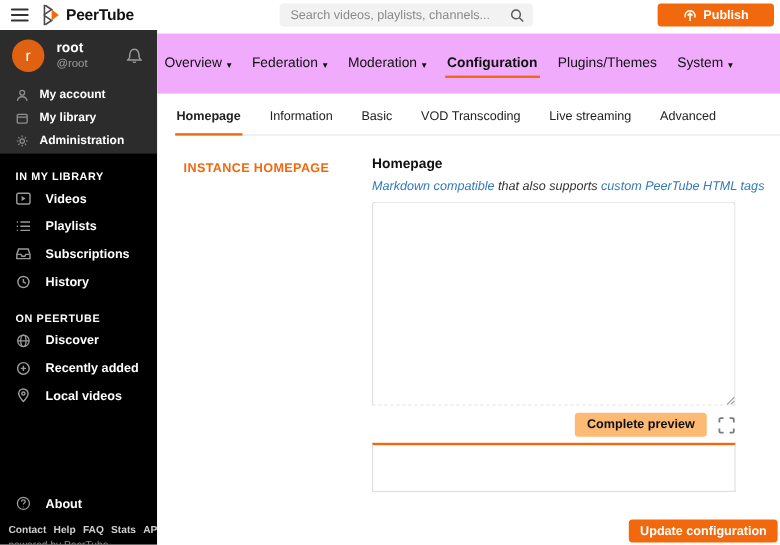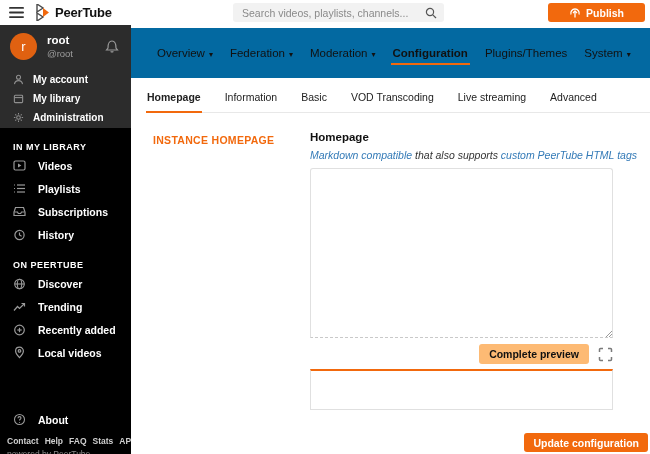--- a/index.html
+++ b/index.html
@@ -34,21 +34,21 @@
   .menu-section-title { margin:14px 0 2px 13px; font-size:9px; font-weight:700; letter-spacing:.5px; color:#fff; }
   .menu-item { display:flex; align-items:center; gap:12px; height:23px; padding-left:13px; font-size:10.5px; font-weight:600; color:#fff; cursor:pointer; }
   .menu-item .ico { color:#9a9a9a; width:13px; }
   .about-row { position:absolute; top:383px; left:0; width:131px; }
   .footer-links { position:absolute; top:411px; left:7px; display:flex; gap:6px; }
   .footer-link { font-size:8.5px; font-weight:600; color:#cfcfcf; cursor:pointer; }
   .footer-note { position:absolute; top:424px; left:7px; font-size:8.5px; color:#8a8a8a; white-space:nowrap; }
 
   
   .main { position:absolute; left:131px; top:25px; width:519px; height:429px; background:#fff; }
-  .admin-nav { position:absolute; top:3px; left:0; width:519px; height:50px; background:#0369a1; display:flex; align-items:center; gap:13px; padding-left:24px; }
+  .admin-nav { position:absolute; top:3px; left:0; width:519px; height:50px; background:#f0abfc; display:flex; align-items:center; gap:13px; padding-left:4px; }
   .nav-item { font-size:11.5px; color:#111; display:flex; align-items:center; gap:4px; cursor:pointer; position:relative; padding:4px 2px; }
   .nav-item .caret { font-size:8px; color:#111; transform:translateY(1px); }
   .nav-item.active { font-weight:700;justify-content:flex-end; }
   .nav-item.active::after { content:""; position:absolute; left:0; right:0; bottom:-2px; height:2px; background:#f2690d; }
 
   .subtabs { position:absolute; top:60px; left:15px; right:0; display:flex; gap:22px; border-bottom:1px solid #e8e8e8; }
   .subtab { font-size:10.5px; color:#222; padding:6px 1px 8px; cursor:pointer; }
   .subtab.active { font-weight:700; border-bottom:2px solid #f2690d; margin-bottom:-1px; }
 
   .section-label { position:absolute; left:22px; top:109px; font-size:10.5px; font-weight:700; color:#f2690d; letter-spacing:.3px; }
@@ -204,29 +204,20 @@
         <svg width="13" height="12" viewBox="0 0 13 12" fill="none" stroke="currentColor" stroke-width="1.1">
             <circle cx="6.5" cy="6" r="4.8"></circle>
             <ellipse cx="6.5" cy="6" rx="2.2" ry="4.8"></ellipse>
             <line x1="1.7" y1="6" x2="11.3" y2="6"></line>
           </svg>
       </span>
       <span>Discover</span>
     </div>
     <div class="menu-item">
       <span class="ico">
-        <svg width="13" height="10" viewBox="0 0 13 10" fill="none" stroke="currentColor" stroke-width="1.2">
-            <polyline points="1,8.5 4.5,4.5 6.5,6.5 11.5,1.5"></polyline>
-            <polyline points="8.5,1.5 11.5,1.5 11.5,4.5"></polyline>
-          </svg>
-      </span>
-      <span>Trending</span>
-    </div>
-    <div class="menu-item">
-      <span class="ico">
         <svg width="13" height="12" viewBox="0 0 13 12" fill="none" stroke="currentColor" stroke-width="1.2">
             <circle cx="6.5" cy="6" r="4.8"></circle>
             <line x1="6.5" y1="3.8" x2="6.5" y2="8.2"></line>
             <line x1="4.3" y1="6" x2="8.7" y2="6"></line>
           </svg>
       </span>
       <span>Recently added</span>
     </div>
     <div class="menu-item">
       <span class="ico">

